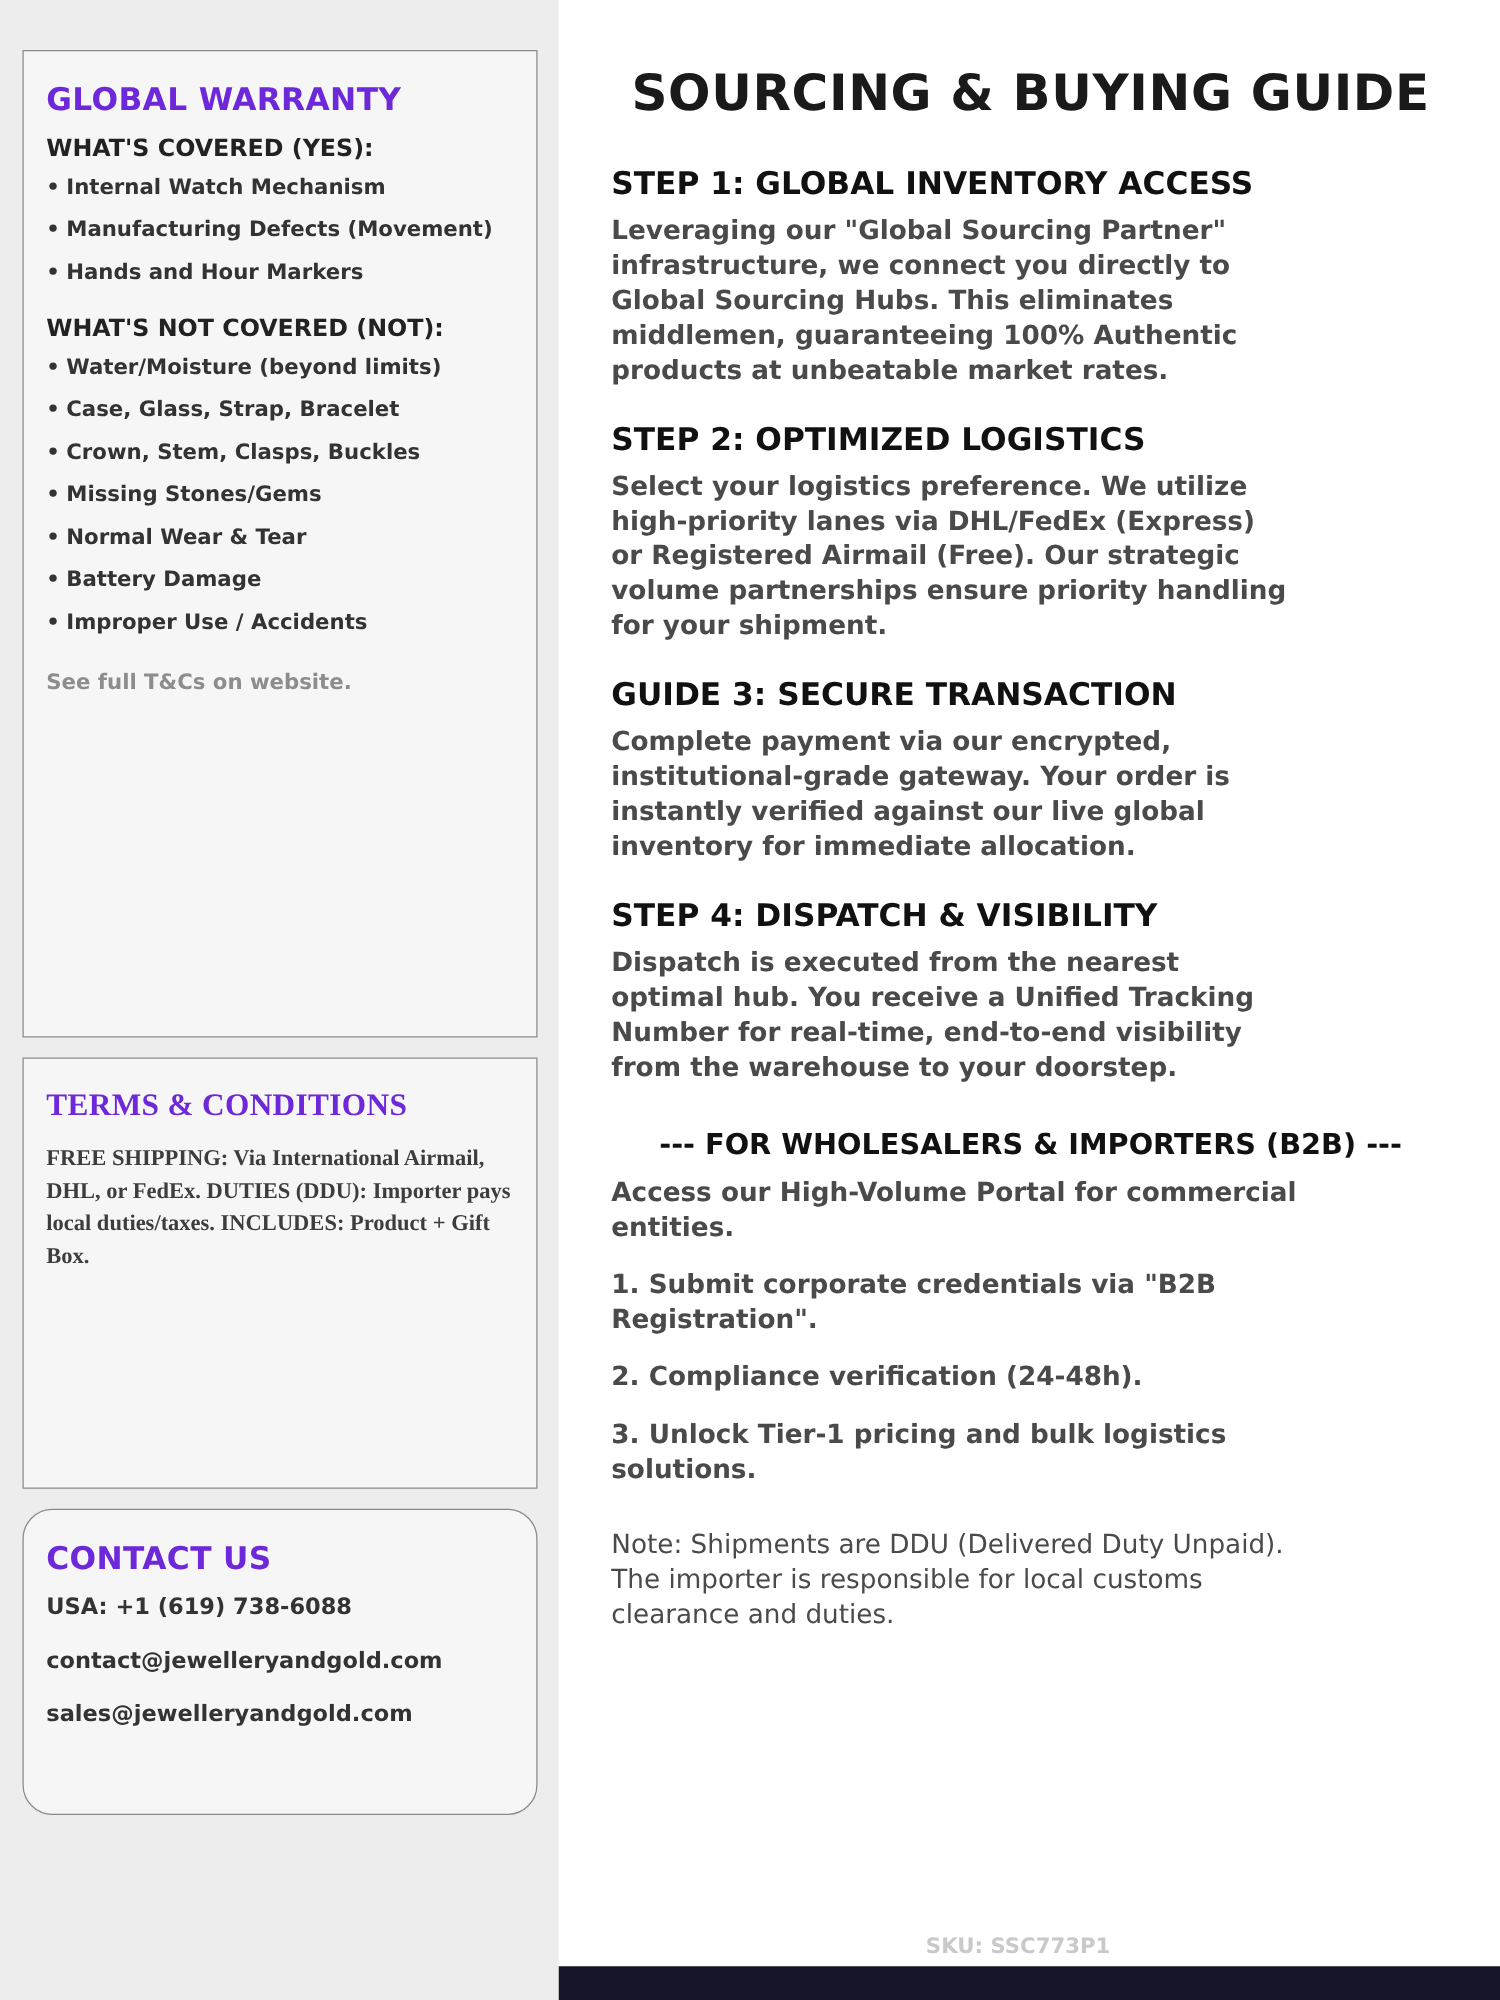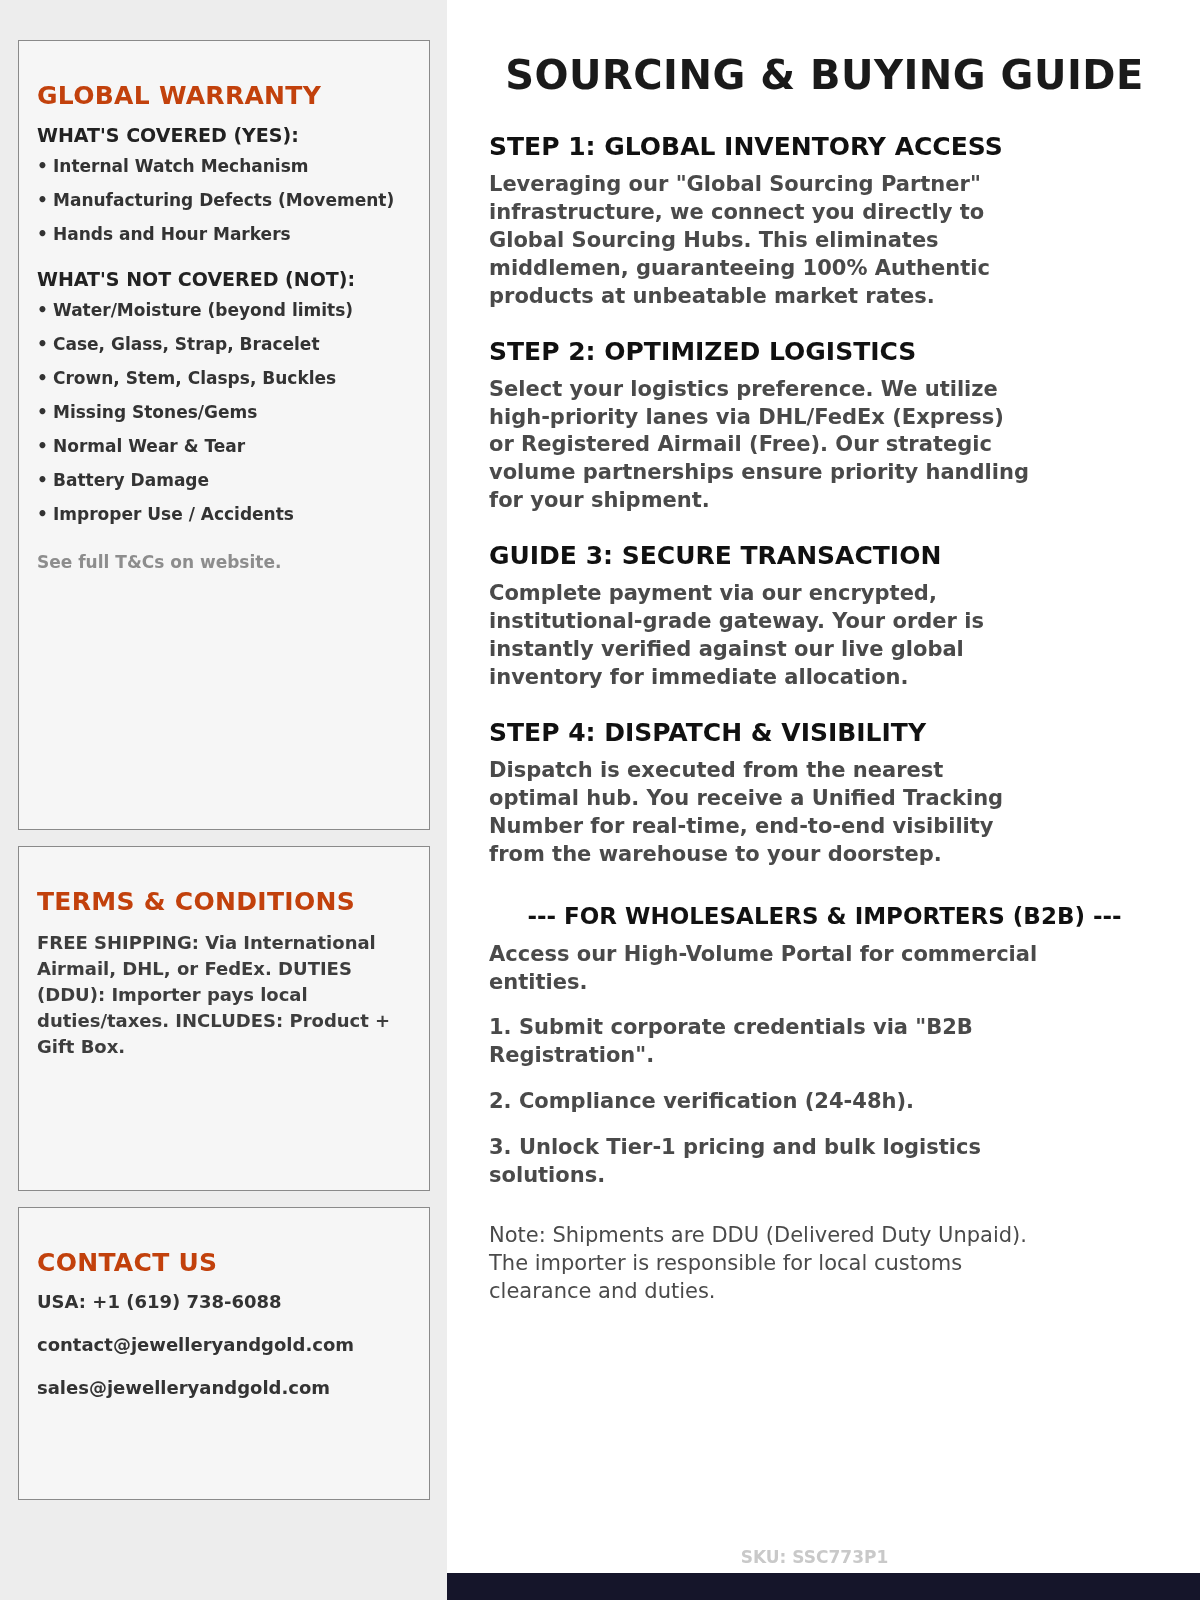--- a/index.html
+++ b/index.html
@@ -21,28 +21,28 @@
     background: #ededed;
     padding: 40px 17px 0 18px;
   }
   .panel {
     background: #f6f6f6;
     border: 1px solid #8a8a8a;
     padding: 24px 18px;
     margin-bottom: 16px;
   }
   .panel-warranty { height: 790px; }
-  .panel-terms { height: 345px; }
-  .panel-contact { height: 293px; }
+  .panel-terms { height: 345px; font-family: Liberation Serif, serif; }
+  .panel-contact { height: 245px; border-radius: 24px; }
 
   .panel-title {
     font-size: 25px;
     font-weight: 700;
-    color: #c2410c;
-    margin: 16px 0 14px 0;
+    color: #6d28d9;
+    margin: 0 0 14px 0;
     letter-spacing: 0.3px;
   }
   .sub-title {
     font-size: 19px;
     font-weight: 700;
     color: #222222;
     margin: 14px 0 10px 0;
   }
   .bullet-list {
     list-style: none;

